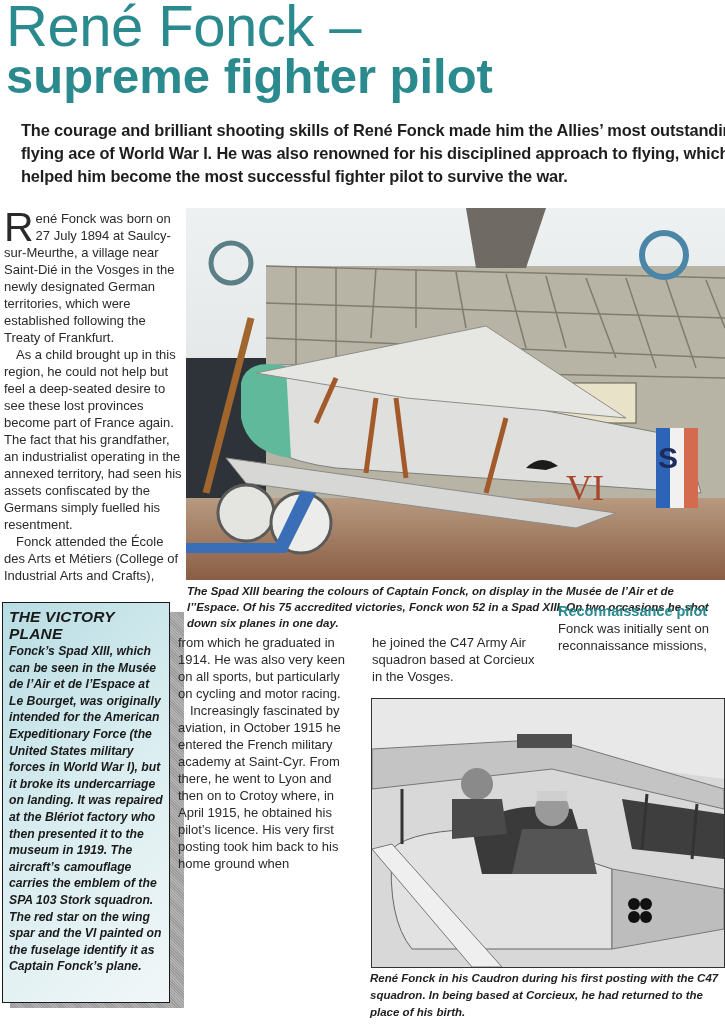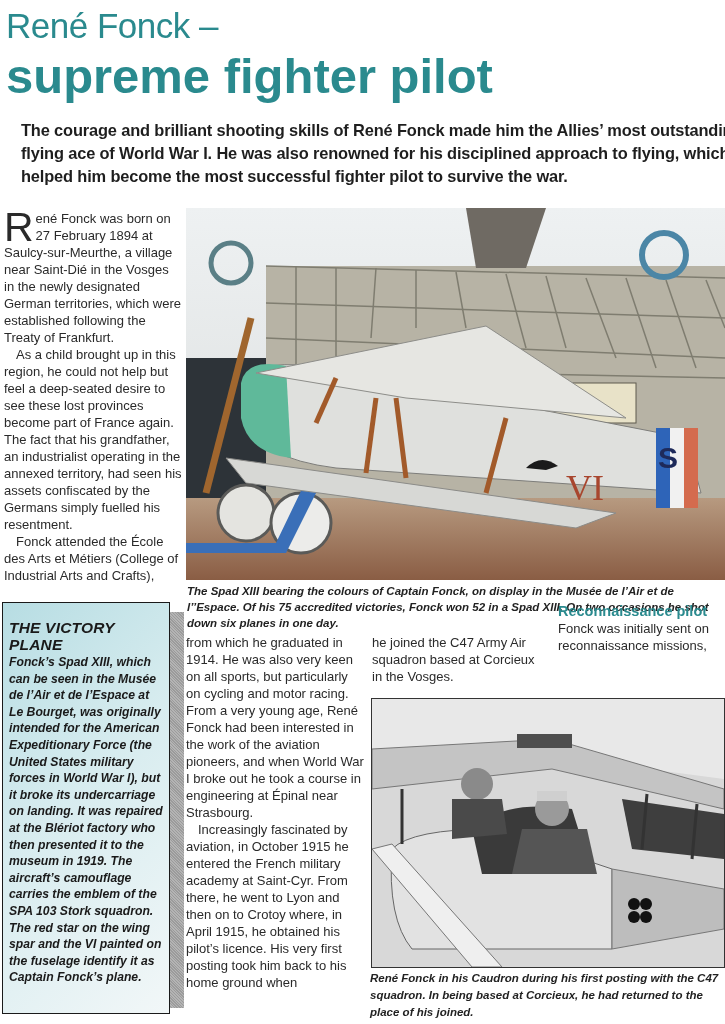--- a/index.html
+++ b/index.html
@@ -1,48 +1,48 @@
 <!DOCTYPE html>
 <html><head>
 <meta charset="utf-8">
 <style>
   html, body { margin:0; padding:0; }
   body { width:725px; height:1024px; background:#ffffff; position:relative; overflow:hidden; font-family:"Liberation Sans", sans-serif; color:#222; }
   .abs { position:absolute; }
-  .title1 { left:6px; top:2px; font-size:35px; line-height:48px; color:#2a8a8e; font-weight:normal; letter-spacing:-0.5px; white-space:nowrap; }
+  .title1 { left:6px; top:2px; font-size:58px; line-height:48px; color:#2a8a8e; font-weight:normal; letter-spacing:-0.5px; white-space:nowrap; }
   .title2 { left:6px; top:50px; font-size:48px; line-height:54px; color:#2a8a8e; font-weight:bold; letter-spacing:0px; white-space:nowrap; transform:scaleX(1.02); transform-origin:left; }
   .intro { left:21px; top:119px; width:722px; font-size:16.4px; line-height:23px; font-weight:bold; color:#1e1e1e; letter-spacing:-0.15px; }
   .col { font-size:13px; line-height:17px; color:#2a2a2a; }
   .col p { margin:0; }
   .indent { text-indent:12px; }
   .col1 { left:4px; top:210px; width:178px; }
   .dropcap { float:left; font-size:41px; line-height:33px; margin:1px 2px 0 0; color:#2a2a2a; }
   .photo1 { left:186px; top:208px; width:539px; height:372px; overflow:hidden; background:#c9c6bd; }
   .cap1 { left:187px; top:583px; width:538px; font-size:11.5px; line-height:16px; font-weight:bold; font-style:italic; color:#222; }
   .sidebar-shadow { left:10px; top:612px; width:174px; height:396px; background:repeating-linear-gradient(45deg,#9b9b9b 0 1px,#b4b4b4 1px 2px); }
-  .sidebar { left:2px; top:602px; width:154px; height:394px; border:1.5px solid #1a1a1a; background:linear-gradient(135deg,#b7dde3 0%,#d7ecef 45%,#f2f7f8 100%); padding:16px 6px 0 6px; box-sizing:content-box; }
+  .sidebar { left:2px; top:602px; width:154px; height:394px; border:1.5px solid #1a1a1a; background:linear-gradient(135deg,#b7dde3 0%,#d7ecef 45%,#f2f7f8 100%); padding:5px 6px 0 6px; box-sizing:content-box; }
   .sidebar-title { font-size:15.5px; line-height:17px; font-weight:bold; font-style:italic; color:#1a1a1a; letter-spacing:0.2px; }
   .sidebar-body { font-size:12.2px; line-height:16.6px; font-weight:bold; font-style:italic; color:#1a1a1a; margin-top:1px; }
-  .col2 { left:186px; top:634px; width:178px; }
+  .col2 { left:178px; top:634px; width:178px; }
   .col3 { left:372px; top:634px; width:176px; }
   .col4 { left:558px; top:602px; width:167px; }
   .subhead { font-size:14.5px; line-height:18px; font-weight:bold; color:#2a8a8e; margin:0; }
   .photo2 { left:371px; top:698px; width:352px; height:268px; border:1px solid #333; overflow:hidden; background:#bdbdbd; }
   .cap2 { left:370px; top:970px; width:355px; font-size:11.5px; line-height:17px; font-weight:bold; font-style:italic; color:#222; }
 </style>
 </head>
 <body>
 
 <div class="abs title1">René Fonck –</div>
 <div class="abs title2">supreme fighter pilot</div>
 
 <div class="abs intro">The courage and brilliant shooting skills of René Fonck made him the Allies’ most outstanding flying ace of World War I. He was also renowned for his disciplined approach to flying, which helped him become the most successful fighter pilot to survive the war.</div>
 
 <div class="abs col col1">
-  <p><span class="dropcap">R</span><span>ené Fonck was born on 27 February 1894 at Saulcy-sur-Meurthe, a village near Saint-Dié in the Vosges in the newly designated German territories, which were established following the Treaty of Frankfurt.</span></p>
+  <p><span class="dropcap">R</span><span>ené Fonck was born on 27 July 1894 at Saulcy-sur-Meurthe, a village near Saint-Dié in the Vosges in the newly designated German territories, which were established following the Treaty of Frankfurt.</span></p>
   <p class="indent">As a child brought up in this region, he could not help but feel a deep-seated desire to see these lost provinces become part of France again. The fact that his grandfather, an industrialist operating in the annexed territory, had seen his assets confiscated by the Germans simply fuelled his resentment.</p>
   <p class="indent">Fonck attended the École des Arts et Métiers (College of Industrial Arts and Crafts),</p>
 </div>
 
 <div class="abs photo1">
   <svg width="539" height="372" viewBox="0 0 539 372">
     <defs>
       <linearGradient id="floor" x1="0" y1="0" x2="0" y2="1">
         <stop offset="0" stop-color="#b79a80"></stop>
         <stop offset="1" stop-color="#8a5d44"></stop>
@@ -106,21 +106,20 @@
 <div class="abs cap1">The Spad XIII bearing the colours of Captain Fonck, on display in the Musée de l’Air et de l’’Espace. Of his 75 accredited victories, Fonck won 52 in a Spad XIII. On two occasions he shot down six planes in one day.</div>
 
 <div class="abs sidebar-shadow"></div>
 <div class="abs sidebar">
   <div class="sidebar-title">THE VICTORY PLANE</div>
   <div class="sidebar-body">Fonck’s Spad XIII, which can be seen in the Musée de l’Air et de l’Espace at Le Bourget, was originally intended for the American Expeditionary Force (the United States military forces in World War I), but it broke its undercarriage on landing. It was repaired at the Blériot factory who then presented it to the museum in 1919. The aircraft’s camouflage carries the emblem of the SPA 103 Stork squadron. The red star on the wing spar and the VI painted on the fuselage identify it as Captain Fonck’s plane.</div>
 </div>
 
 <div class="abs col col2">
   <p>from which he graduated in 1914. He was also very keen on all sports, but particularly on cycling and motor racing.</p>
-  <p>From a very young age, René Fonck had been interested in the work of the aviation pioneers, and when World War I broke out he took a course in engineering at Épinal near Strasbourg.</p>
   <p class="indent">Increasingly fascinated by aviation, in October 1915 he entered the French military academy at Saint-Cyr. From there, he went to Lyon and then on to Crotoy where, in April 1915, he obtained his pilot’s licence. His very first posting took him back to his home ground when</p>
 </div>
 
 <div class="abs col col3">
   <p>he joined the C47 Army Air squadron based at Corcieux in the Vosges.</p>
 </div>
 
 <div class="abs col col4">
   <p class="subhead">Reconnaissance pilot</p>
   <p>Fonck was initially sent on reconnaissance missions,</p>
@@ -155,13 +154,13 @@
 
     <path d="M0 150 L20 145 L130 268 L100 268 Z" fill="#efefef" stroke="#777"></path>
     <g stroke="#333" stroke-width="3">
       <line x1="275" y1="95" x2="270" y2="150"></line>
       <line x1="325" y1="105" x2="320" y2="160"></line>
       <line x1="30" y1="90" x2="30" y2="145"></line>
     </g>
   </svg>
 </div>
 
-<div class="abs cap2">René Fonck in his Caudron during his first posting with the C47 squadron. In being based at Corcieux, he had returned to the place of his joined.</div>
+<div class="abs cap2">René Fonck in his Caudron during his first posting with the C47 squadron. In being based at Corcieux, he had returned to the place of his birth.</div>
 
 </body></html>

